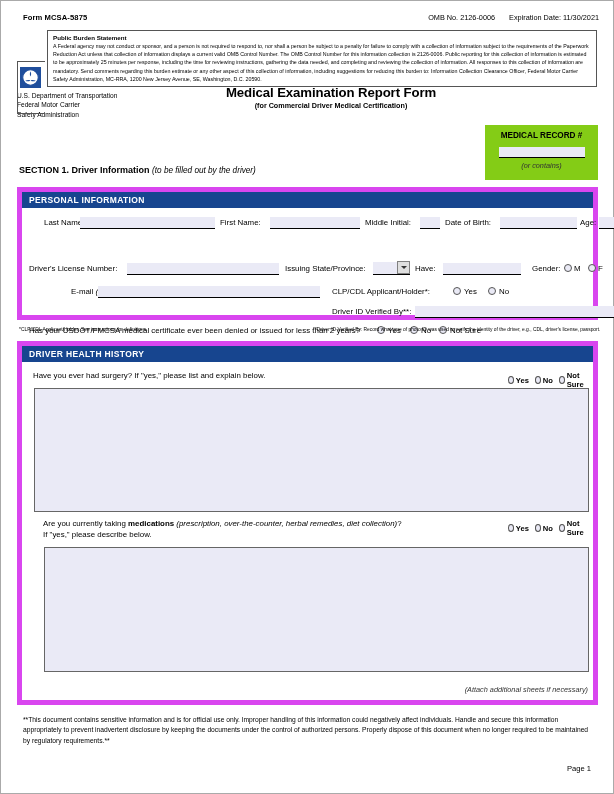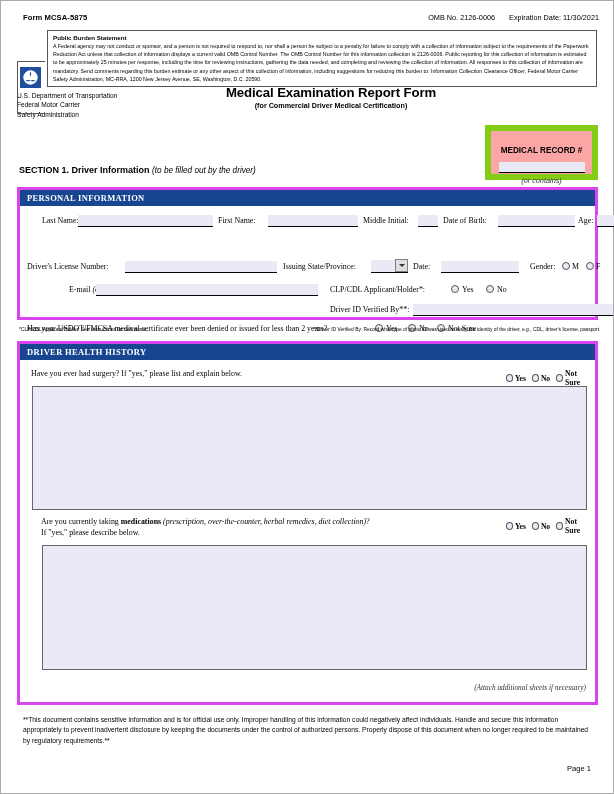--- a/index.html
+++ b/index.html
@@ -101,23 +101,23 @@
     text-align: center;
     font-size: 7.2px;
     font-weight: bold;
     color: #000;
   }
   
   .medrec {
     position: absolute;
     top: 124px; left: 484px;
     width: 113px; height: 55px;
-    border: 6px solid #84cc16;
-    background: #fca5a5;
-    padding-top: 15px;
+    border: 1px solid #84cc16;
+    background: #84cc16;
+    padding-top: 5px;
   }
   .medrec-title {
     text-align: center;
     font-size: 8.2px;
     font-weight: bold;
     color: #000;
   }
   .medrec-line {
     margin: 7px auto 0 auto;
     width: 86px; height: 11px;
@@ -144,22 +144,21 @@
   .band {
     background: #17458f;
     color: #fff;
     font-size: 8.5px;
     font-weight: bold;
     letter-spacing: .35px;
     padding: 3px 0 3px 7px;
   }
   .panel {
     position: absolute;
-    border: 3px solid #d946ef;
-    font-family: Liberation Serif, serif;
+    border: 5px solid #d946ef;
   }
   #personal-panel {
     top: 186px; left: 16px; width: 581px; height: 133px;
     background: #fff;
   }
   .pi-body { position: relative; height: 100%; }
   
   .row { position: absolute; left: 0; right: 0; height: 16px; }
   .lbl {
     position: absolute;
@@ -336,21 +335,21 @@
         <span class="fill" style="left:577px; width:18px;"></span>
       </div>
 
 
       <div class="row" style="top:53px;">
         <span class="lbl" style="left:7px;">Driver's License Number:</span>
         <span class="fill" style="left:105px; width:152px;"></span>
         <span class="lbl" style="left:263px;">Issuing State/Province:</span>
         <span class="dd" style="left:351px; width:37px;"></span>
         <span class="ddbtn" style="left:375px;"></span>
-        <span class="lbl" style="left:393px;">Date:</span>
+        <span class="lbl" style="left:393px;">Have:</span>
         <span class="fill" style="left:421px; width:78px;"></span>
         <span class="lbl" style="left:510px;">Gender:</span>
         <span class="radio" style="left:542px;"></span>
         <span class="rlbl" style="left:552px;">M</span>
         <span class="radio" style="left:566px;"></span>
         <span class="rlbl" style="left:576px;">F</span>
       </div>
 
       <div class="row" style="top:76px;">
         <span class="lbl" style="left:7px;margin-left:42px;"><span>E-mail</span> <i>(optional)</i><span>:</span></span>

